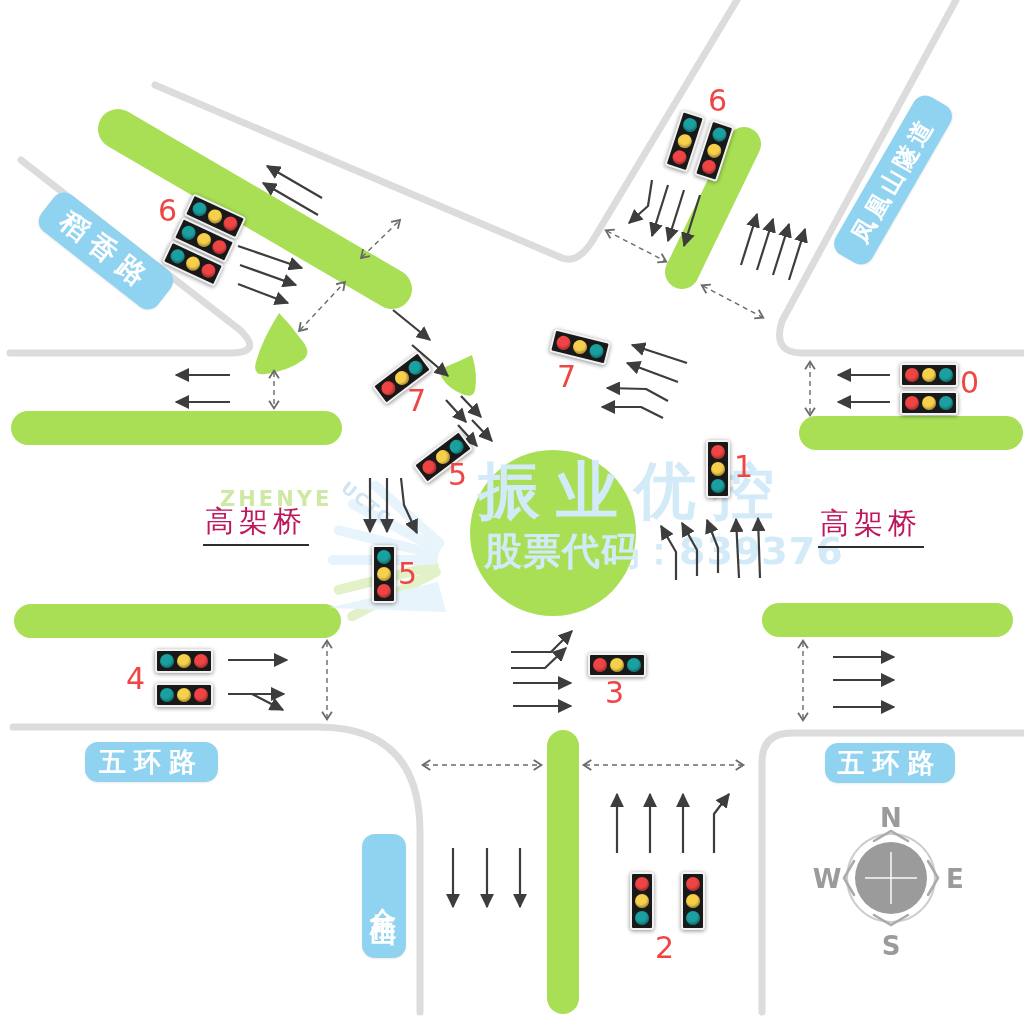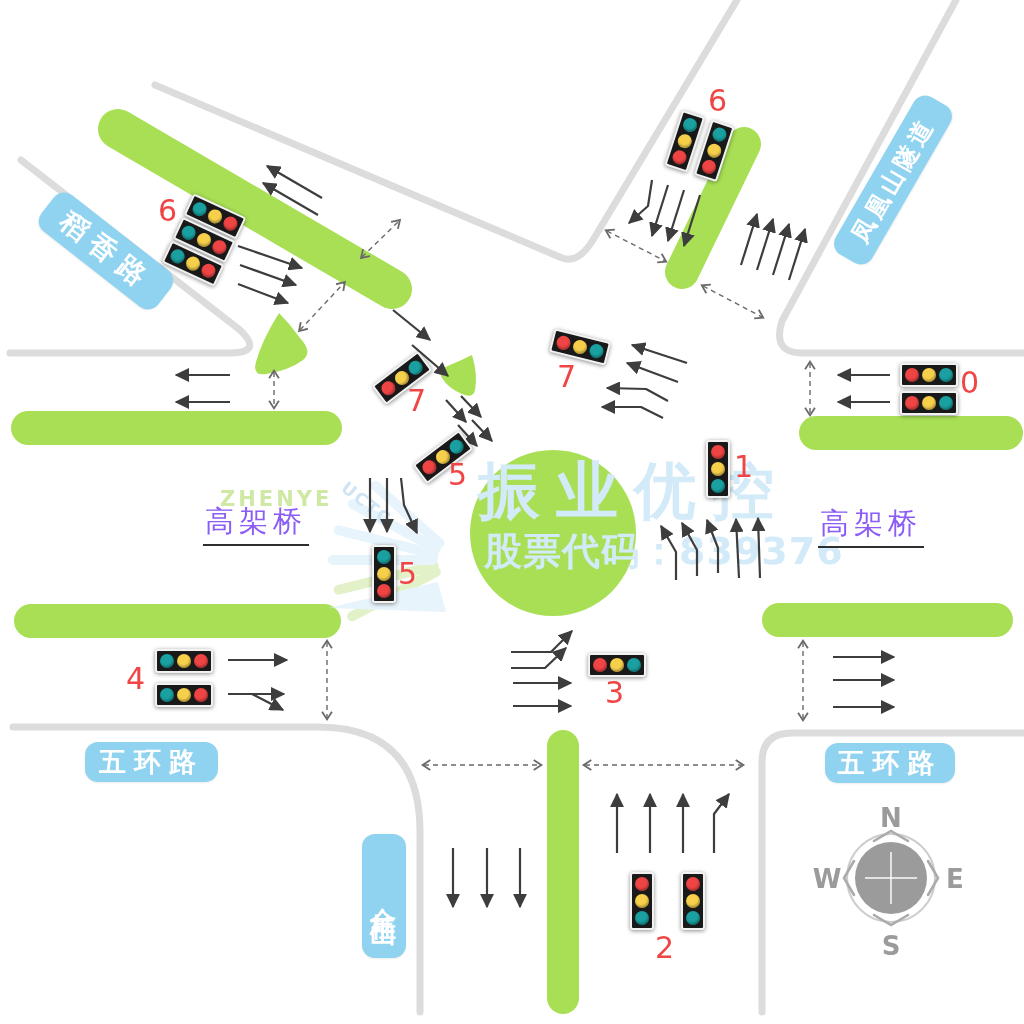--- a/index.html
+++ b/index.html
@@ -21,21 +21,21 @@
   .pill{position:absolute;background:#8fd3f0;border-radius:13px;color:#fff;font-weight:bold;
         display:flex;align-items:center;justify-content:center;box-shadow:0 1px 2px rgba(0,0,0,.08);}
   .pill-dxl{left:32px;top:228px;width:148px;height:46px;font-size:28px;letter-spacing:8px;transform:rotate(38deg);}
   .pill-fhs{left:802px;top:159px;width:182px;height:42px;font-size:24px;letter-spacing:4px;transform:rotate(-60deg);}
   .pill-whl-w{left:85px;top:742px;width:133px;height:40px;font-size:27px;letter-spacing:8px;}
   .pill-whl-e{left:825px;top:743px;width:130px;height:40px;font-size:27px;letter-spacing:8px;}
   .pill-jgs{left:362px;top:834px;width:44px;height:124px;font-size:26px;}
   .pill-jgs span{writing-mode:vertical-rl;text-orientation:upright;letter-spacing:6px;}
   .pill span{text-indent:0;}
   
-  .bridge{position:absolute;font-size:29px;color:#8b5cf6;letter-spacing:5px;
+  .bridge{position:absolute;font-size:29px;color:#be185d;letter-spacing:5px;
           border-bottom:2px solid #2e2e2e;padding:0 2px 2px 2px;}
 </style>
 </head>
 <body>
 
 <div id="canvas">
 
   <svg id="bg" width="1024" height="1024" viewBox="0 0 1024 1024">
     <defs>
       <marker id="mA" markerWidth="6.5" markerHeight="6.5" refX="6" refY="3.5" orient="auto">

